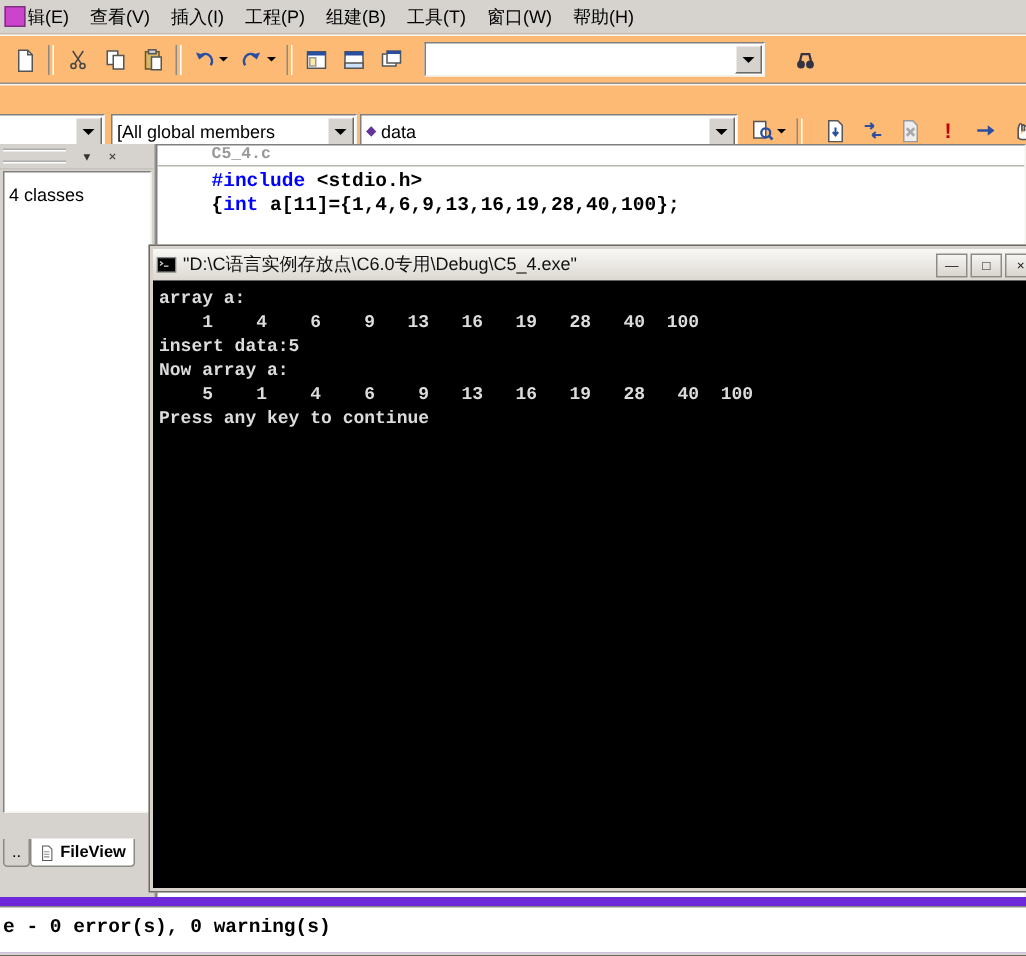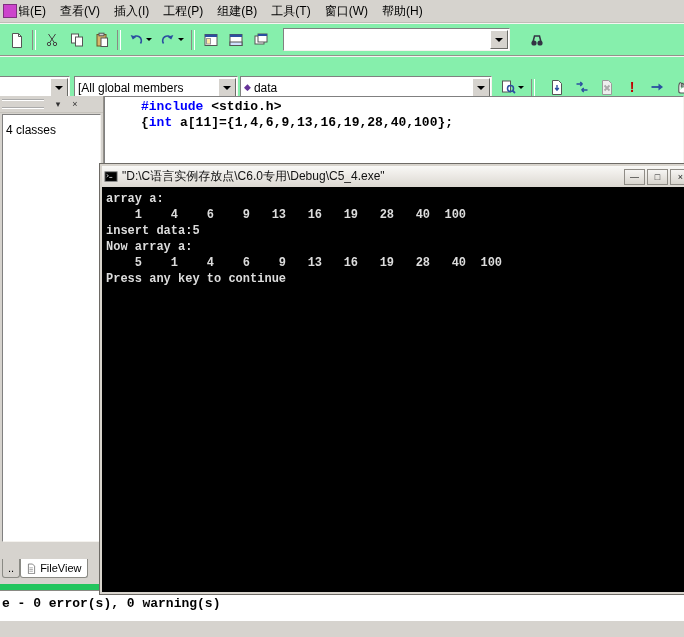--- a/index.html
+++ b/index.html
@@ -8,58 +8,58 @@
     background:#d6d3ce;font-family:"Liberation Sans",sans-serif;
     -webkit-font-smoothing:none;
   }
   
   .menubar{height:22px;display:flex;align-items:center;padding-left:2px;background:#d6d3ce;border-bottom:1px solid #c0bdb6}
   .docicon{width:12px;height:12px;background:var(--docicon,#cc44cc);border:1px solid #803080;margin:0 2px 0 1px;flex:none}
   .menu-items{display:flex;align-items:flex-start;overflow:hidden}
   .menu-item{font-size:12px;color:#000;padding:2px 7px;white-space:nowrap}
   .menu-item:first-child{margin-left:-8px}
   
-  .toolbar{display:flex;align-items:center;background:#86efac;border-top:1px solid #f6f5f2;border-bottom:1px solid #94918a;padding-left:4px}
+  .toolbar{display:flex;align-items:center;background:#fdba74;border-top:1px solid #f6f5f2;border-bottom:1px solid #94918a;padding-left:4px}
   .t1{height:31px}
   .t2{height:42px;align-items:flex-end;padding-bottom:5px}
   .tbtn{width:23px;height:22px;flex:none;display:flex;align-items:center;justify-content:center;border:1px solid transparent}
   .tbtn.wide{width:30px}
   .tsep{width:2px;height:20px;flex:none;border-left:1px solid #8a8a84;border-right:1px solid #ffffff;margin:0 3px}
   .caret{width:0;height:0;border-top:3px solid #000;border-left:3px solid transparent;border-right:3px solid transparent;margin-left:2px}
   .combo{height:21px;flex:none;background:#fff;border:1px solid;border-color:#808080 #f4f2ee #f4f2ee #808080;display:flex;align-items:center}
   .cval{flex:1;display:flex;align-items:center;gap:3px;padding:0 3px;font-size:12px;color:#000;white-space:nowrap;overflow:hidden}
   .diamond{color:var(--diamond,#663399);font-size:9px;line-height:9px}
   .cdrop{width:16px;height:17px;flex:none;margin:1px;background:#d6d3ce;border:1px solid;border-color:#fff #6a6a66 #6a6a66 #fff;display:flex;align-items:center;justify-content:center}
   .tri{width:0;height:0;border-top:4px solid #000;border-left:4px solid transparent;border-right:4px solid transparent}
   
   .main{position:absolute;top:96px;left:0;right:0;bottom:37px;display:flex}
   .workspace{width:103px;flex:none;display:flex;flex-direction:column;background:#d6d3ce;border-right:1px solid #94918a}
   .ws-strip{height:14px;display:flex;align-items:center;padding:1px 2px;gap:2px;border-bottom:1px solid #c6c3bc}
   .grip{flex:1;height:6px;border-top:2px groove #fff;border-bottom:2px groove #fff;margin-right:4px}
   .mini-btn{width:14px;height:12px;flex:none;display:flex;align-items:center;justify-content:center;font-size:9px;line-height:9px;color:#333;border:1px solid transparent}
   .ws-body{flex:1;margin:1px 2px 16px 2px;background:#fff;border:1px solid;border-color:#808080 #f4f2ee #f4f2ee #808080;font-size:12px;padding:8px 2px 0 3px;color:#000}
   .ws-tabs{height:19px;display:flex;align-items:stretch;padding-left:2px;margin:1px 0 22px 0}
   .ws-tab{display:flex;align-items:center;gap:3px;padding:0 5px;font-size:11px;color:#000;background:#d6d3ce;border:1px solid #8a8a84;border-top:none;border-radius:0 0 3px 3px}
-  .ws-tab.active{background:#fff;font-weight:normal}
+  .ws-tab.active{background:#fff;font-weight:bold}
   
   .editor{flex:1;background:#fff;border:1px solid;border-color:#808080 #f4f2ee #f4f2ee #808080;position:relative;overflow:hidden}
   .editor-caption{height:13px;border-bottom:1px solid #b8b5ae;color:#999;font:700 11px "Liberation Mono","DejaVu Sans Mono",monospace;padding-left:36px;overflow:hidden}
   .code{padding:2px 0 0 36px;font:700 13px "Liberation Mono","DejaVu Sans Mono",monospace;color:#000}
   .code-line{height:16px;white-space:pre}
   .kw{color:var(--kw,#0000ff)}
   
   .console{position:absolute;left:99px;top:163px;width:601px;height:432px;z-index:5;background:#d8d4cd;border:1px solid #6e6b66;padding:2px;box-sizing:border-box}
   .ctitle{height:21px;display:flex;align-items:center;gap:4px;padding:0 2px;background:linear-gradient(#f9f8f6,#dcd8d1);border-bottom:1px solid #b5b1aa;position:relative}
   .ctitle-text{font-size:12px;color:#111;white-space:nowrap;overflow:hidden;flex:1}
   .cbtns{position:absolute;right:6px;top:3px;display:flex;gap:2px}
   .wbtn{width:19px;height:14px;background:linear-gradient(#f6f5f3,#d9d5ce);border:1px solid #8f8c86;display:flex;align-items:center;justify-content:center;font-size:9px;line-height:9px;color:#222}
   .cbody{position:absolute;left:2px;right:2px;top:23px;bottom:2px;background:var(--cbg,#000);padding:4px 2px 0 4px;overflow:hidden}
   .cline{font:700 12px "Liberation Mono","DejaVu Sans Mono",monospace;color:var(--cfg,#dcdcdc);line-height:16px;white-space:pre}
   
-  .output{position:absolute;left:0;right:0;bottom:16px;height:37px;background:#22c55e;z-index:1}
+  .output{position:absolute;left:0;right:0;bottom:2px;height:37px;background:#6d28d9;z-index:1}
   .output-inner{position:absolute;left:0;right:0;top:6px;bottom:0;background:#fff;border-top:1px solid #8a8a84;padding:5px 2px 0 2px}
   .output-text{font:700 13px "Liberation Mono","DejaVu Sans Mono",monospace;color:#000;white-space:pre}
   svg{display:block}
 </style>
 </head>
 <body>
 
 <div class="app">
 
   <div class="menubar">
@@ -257,20 +257,21 @@
                 <path d="M3.5 1.5h6l3 3v11h-9z" fill="#fff" stroke="#555"></path>
                 <path d="M5 7h5M5 9.5h5M5 12h5" stroke="#888"></path>
               </svg>
             </span>
             <span>FileView</span>
           </div>
         </div>
     </div>
 
     <div class="editor">
+      <div class="editor-caption">C5_4.c</div>
       <div class="code">
           <div class="code-line"><span class="kw">#include</span><span class="pl"> &lt;stdio.h&gt;</span></div>
           <div class="code-line"><span class="pl">{</span><span class="kw">int</span><span class="pl"> a[11]={1,4,6,9,13,16,19,28,40,100};</span></div>
         </div>
     </div>
 
   </div>
 
   <div class="console">
     <div class="ctitle">

